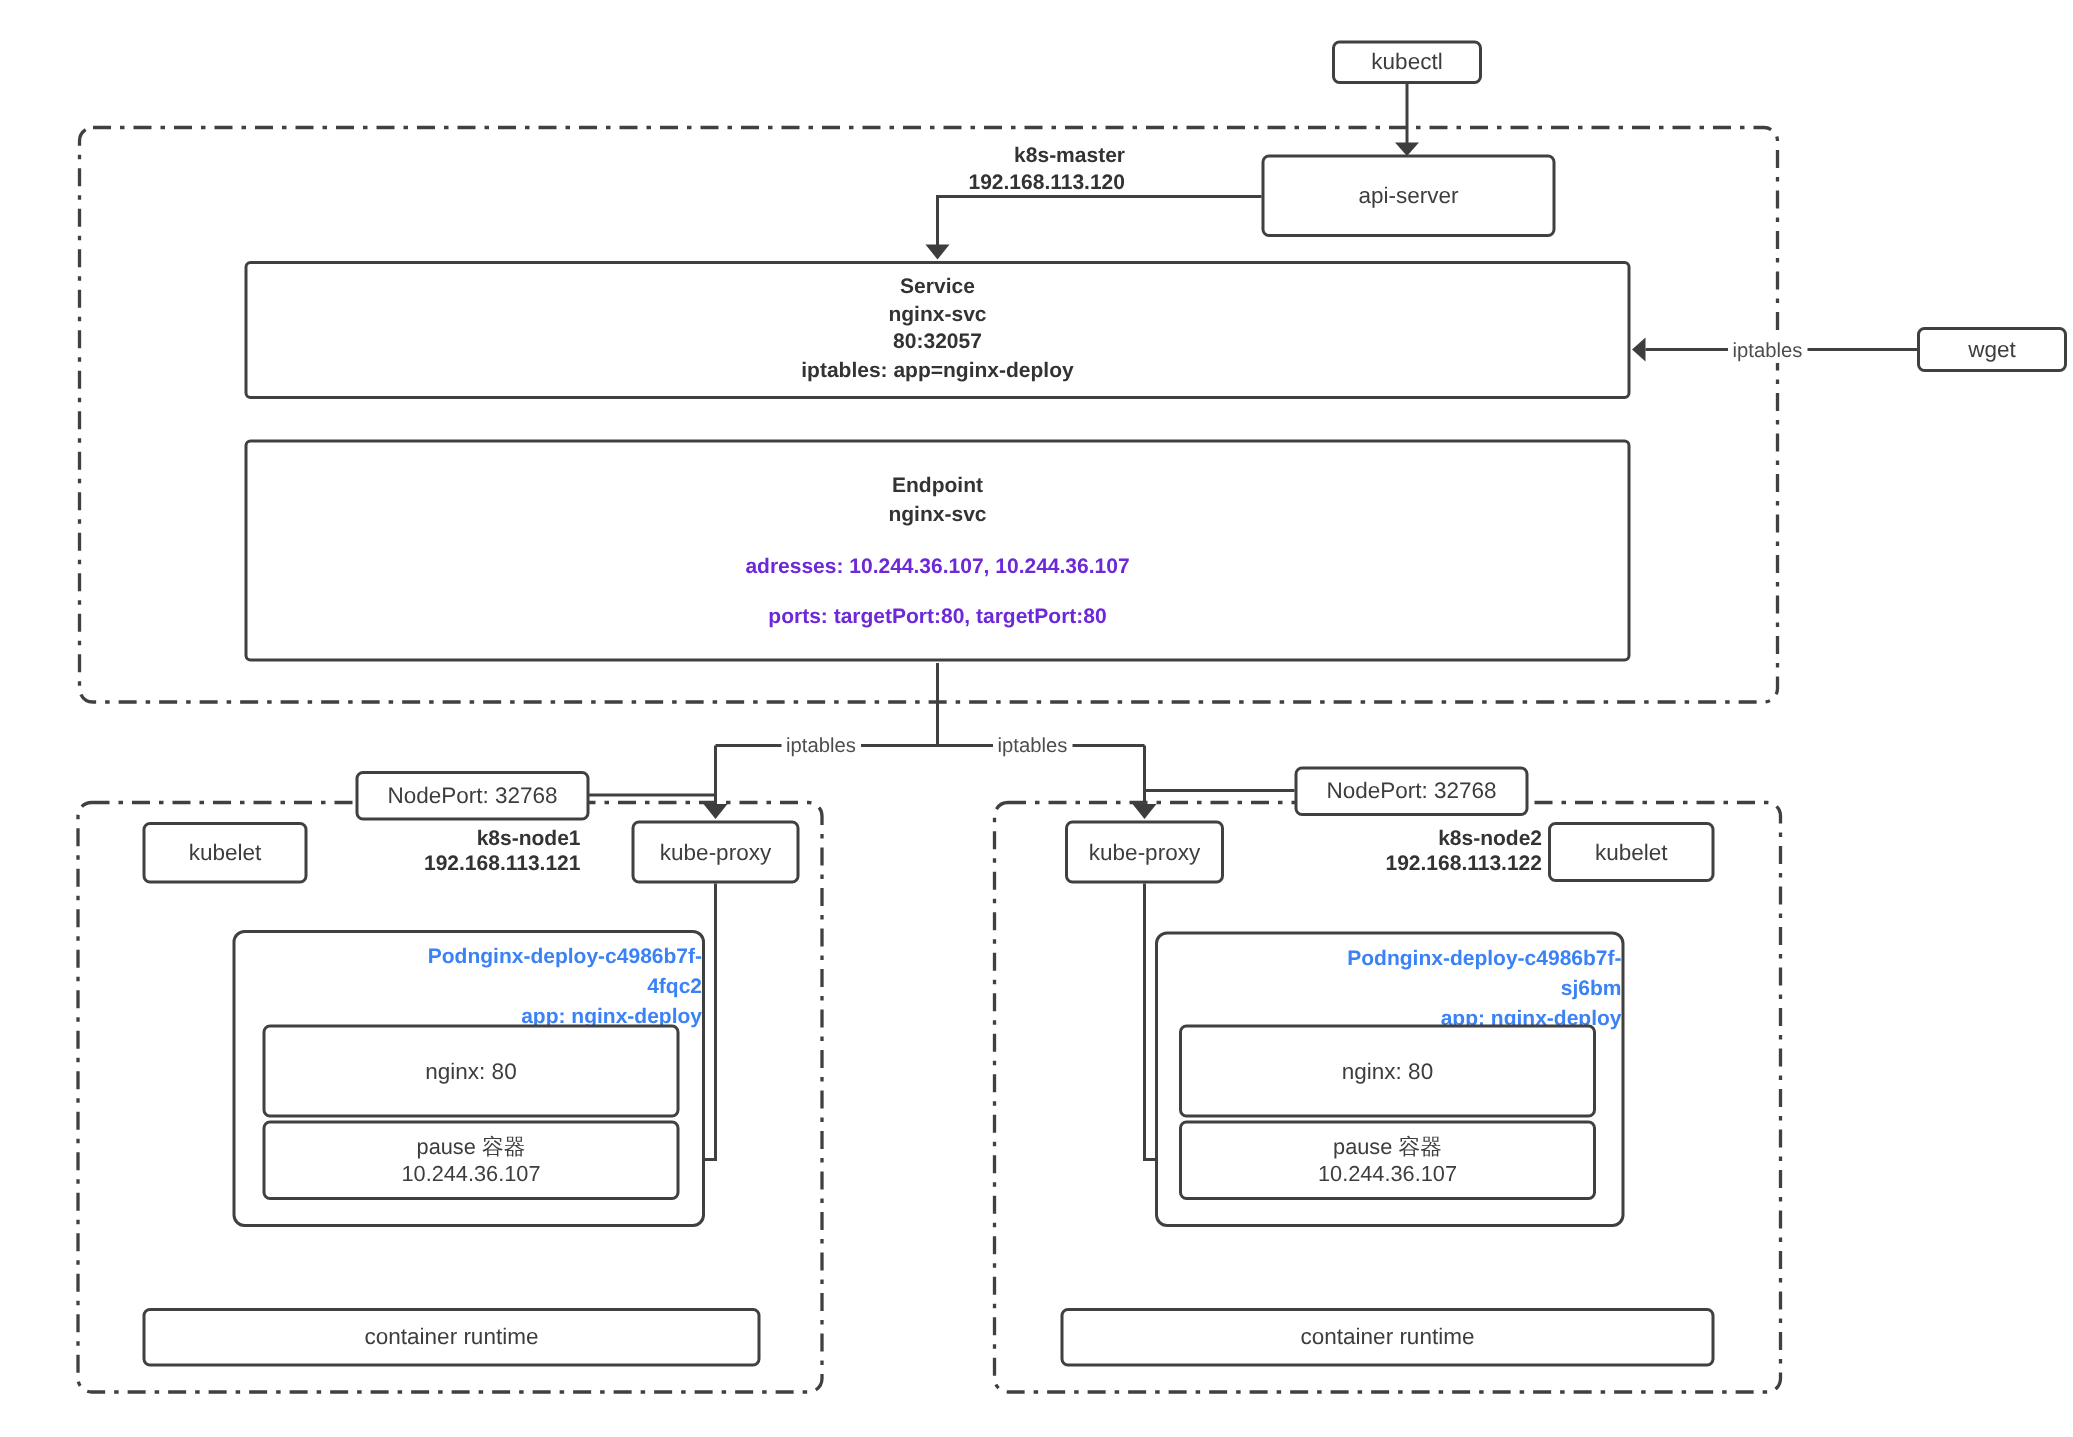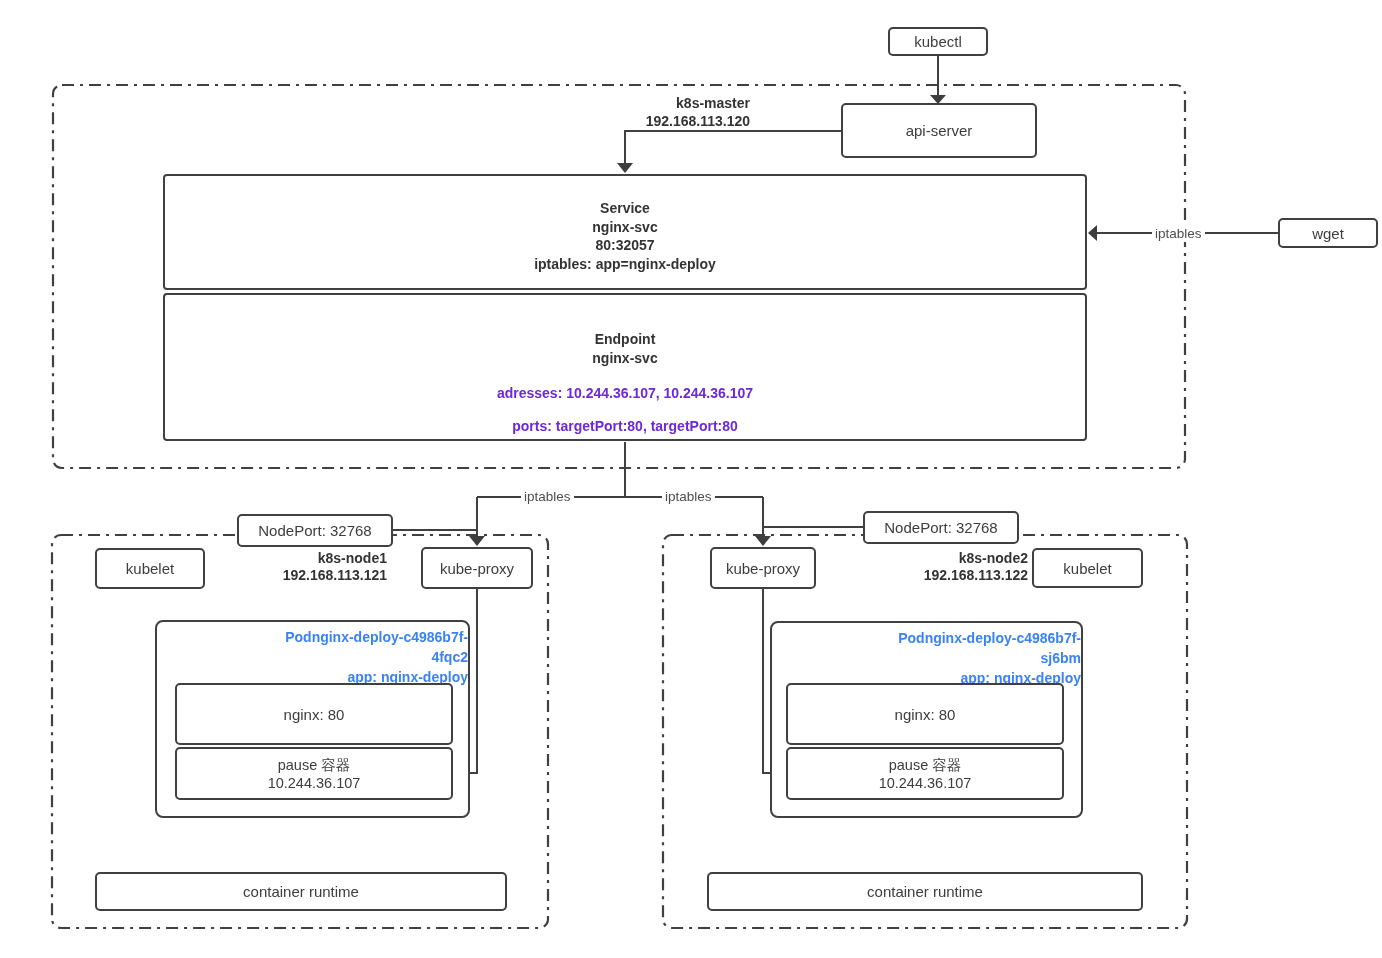--- a/index.html
+++ b/index.html
@@ -98,28 +98,28 @@
 
   <div class="box" style="left:1278px; top:218px; width:100px; height:30px;">
     <span>wget</span>
   </div>
 
   <div class="label-block" style="left:500px; top:95px; width:250px; line-height:17.5px;">
     <div>k8s-master</div>
     <div>192.168.113.120</div>
   </div>
 
-  <div class="big-box" style="left:163px; top:174px; width:924px; height:116px; padding-top:23px; border-radius:4px;">
+  <div class="big-box" style="left:163px; top:174px; width:924px; height:92px; padding-top:5px; border-radius:4px;">
     <div class="svc-line">Service</div>
     <div class="svc-line">nginx-svc</div>
     <div class="svc-line">80:32057</div>
     <div class="svc-line">iptables: app=nginx-deploy</div>
   </div>
 
-  <div class="big-box" style="left:163px; top:293px; width:924px; height:148px; padding-top:35px; border-radius:4px;">
+  <div class="big-box" style="left:163px; top:293px; width:924px; height:148px; padding-top:19px; border-radius:4px;">
     <div class="ep-title">Endpoint</div>
     <div class="ep-title">nginx-svc</div>
     <div class="ep-row">adresses: 10.244.36.107, 10.244.36.107</div>
     <div class="ep-row">ports: targetPort:80, targetPort:80</div>
   </div>
 
   <div class="wire-label" style="left:1152px; top:225px;">iptables</div>
   <div class="wire-label" style="left:521px; top:488px;">iptables</div>
   <div class="wire-label" style="left:662px; top:488px;">iptables</div>
 

